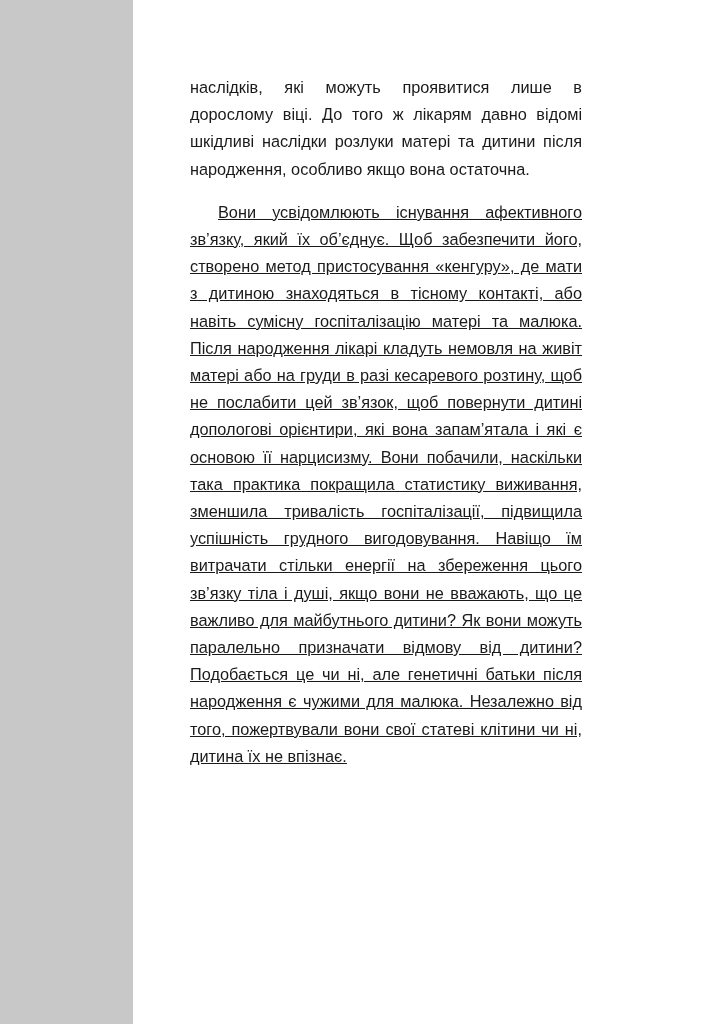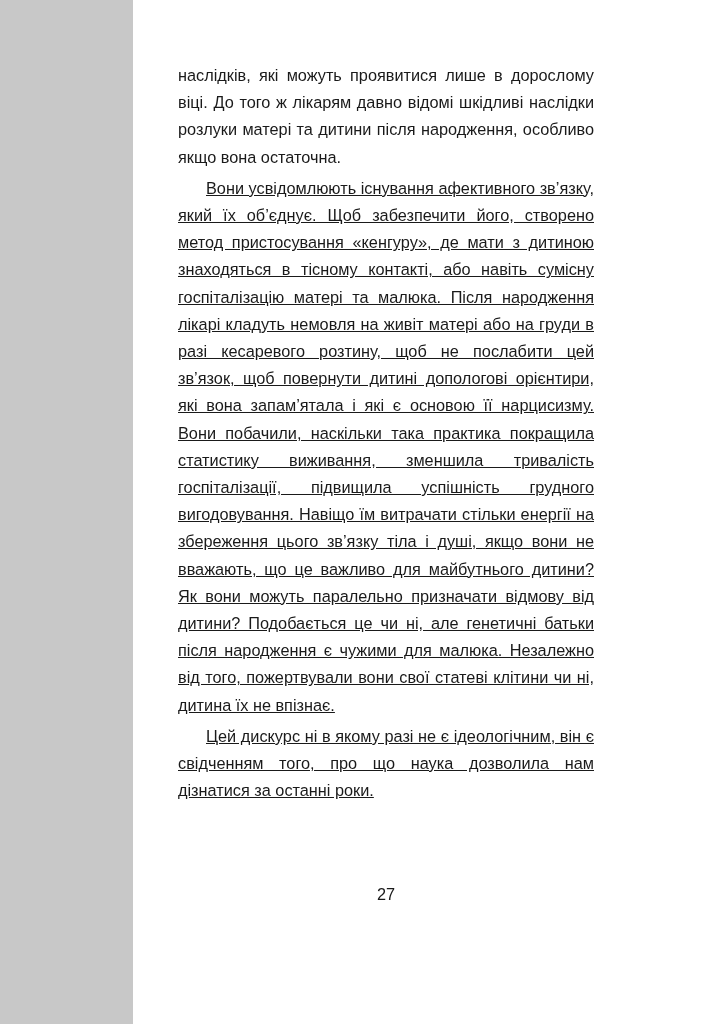--- a/index.html
+++ b/index.html
@@ -33,21 +33,21 @@
     height: 1024px;
     background: #ffffff;
   }
   .text-column {
     position: absolute;
     left: 41px;
     top: 58px;
     width: 424px;
   }
   .para {
-    margin: 4px;
+    margin: 16px;
     font-size: 16.3px;
     line-height: 27.2px;
     color: #1a1a1a;
     text-align: justify;
     text-justify: inter-word;
     hyphens: manual;
     font-family: "Liberation Sans", sans-serif;
   }
   .para + .para {
     margin-top: 0;
@@ -73,19 +73,17 @@
 
 <div class="page">
 
   <div class="gutter-band"></div>
 
   <div class="page-body">
 
     <div class="text-column">
       <p class="para">наслідків, які можуть проявитися лише в дорослому віці. До того ж лікарям давно відомі шкідливі наслідки розлуки матері та дитини після народження, особливо якщо вона остаточна.</p>
       <p class="para indented">Вони усвідомлюють існування афективного зв’язку, який їх об’єднує. Щоб забезпечити його, створено метод пристосування «кенгуру», де мати з дитиною знаходяться в тісному контакті, або навіть сумісну госпіталізацію матері та малюка. Після народження лікарі кладуть немовля на живіт матері або на груди в разі кесаревого розтину, щоб не послабити цей зв’язок, щоб повернути дитині допологові орієнтири, які вона запам’ятала і які є основою її нарцисизму. Вони побачили, наскільки така практика покращила статистику виживання, зменшила тривалість госпіталізації, підвищила успішність грудного вигодовування. Навіщо їм витрачати стільки енергії на збереження цього зв’язку тіла і душі, якщо вони не вважають, що це важливо для майбутнього дитини? Як вони можуть паралельно призначати відмову від дитини? Подобається це чи ні, але генетичні батьки після народження є чужими для малюка. Незалежно від того, пожертвували вони свої статеві клітини чи ні, дитина їх не впізнає.</p>
-      <p class="para indented">Цей дискурс ні в якому разі не є ідеологічним, він є свідченням того, про що наука дозволила нам дізнатися за останні роки.</p>
     </div>
 
-    <div class="page-number">27</div>
 
   </div>
 </div>
 
 </body></html>

